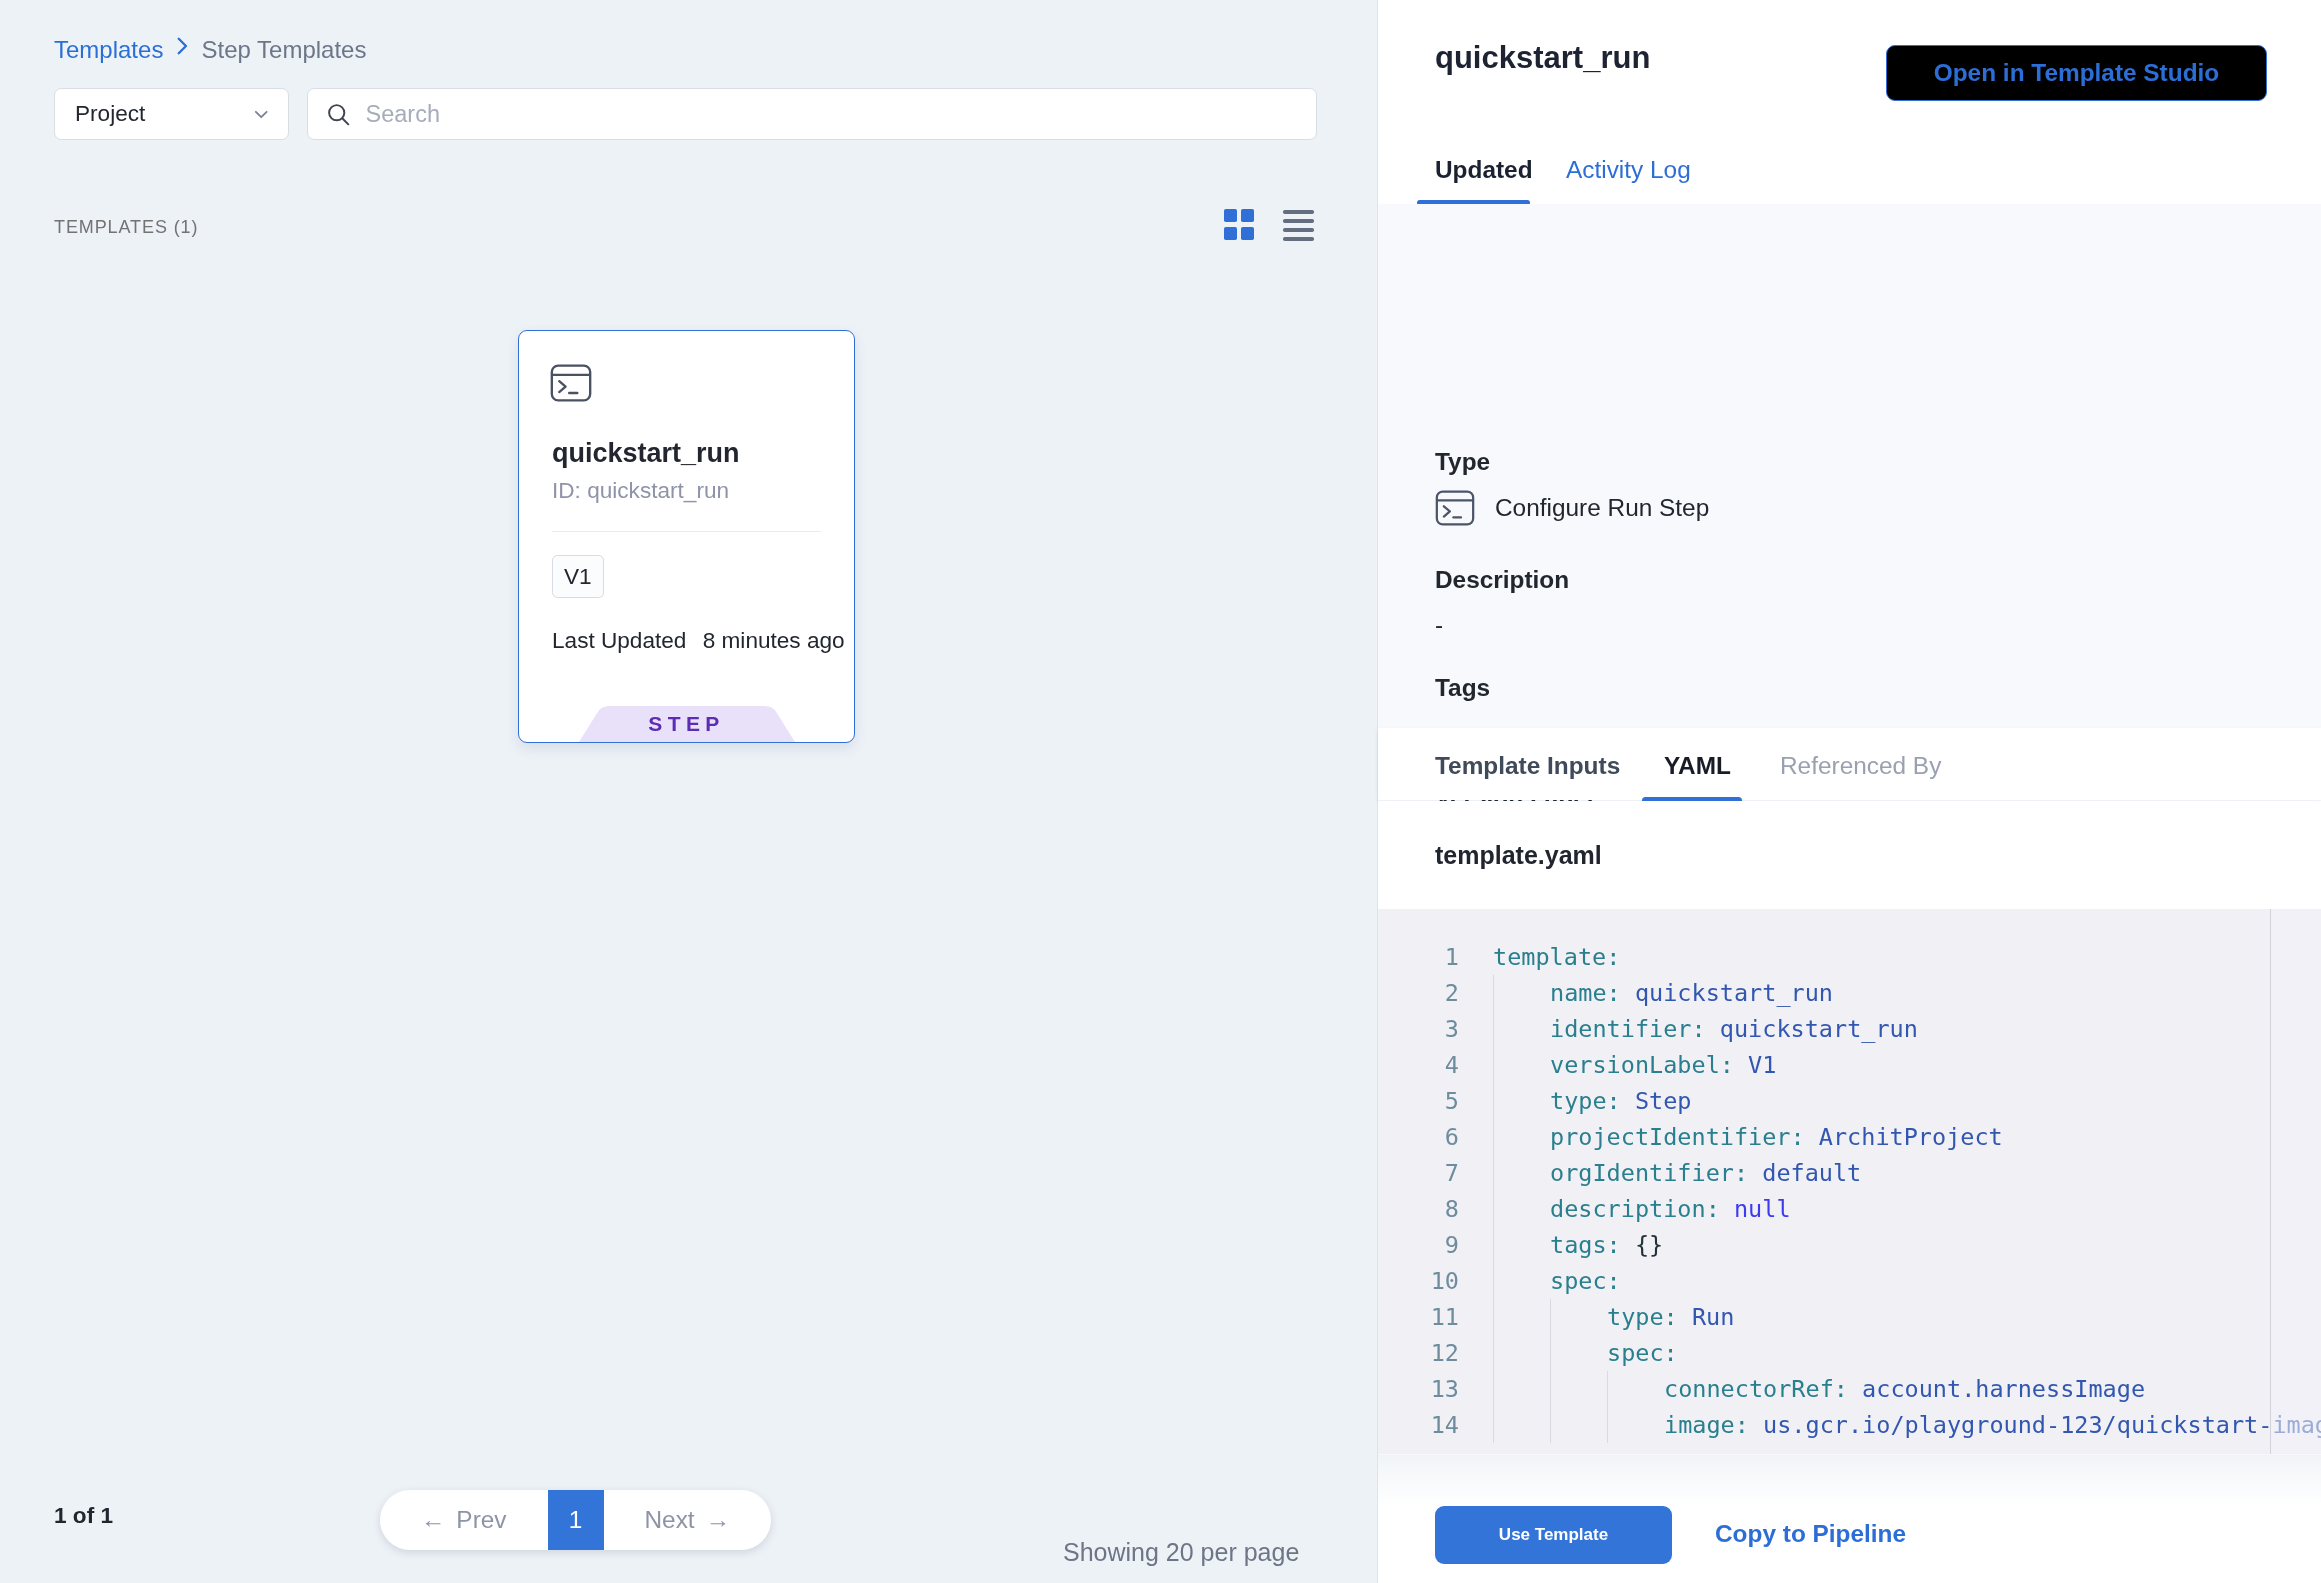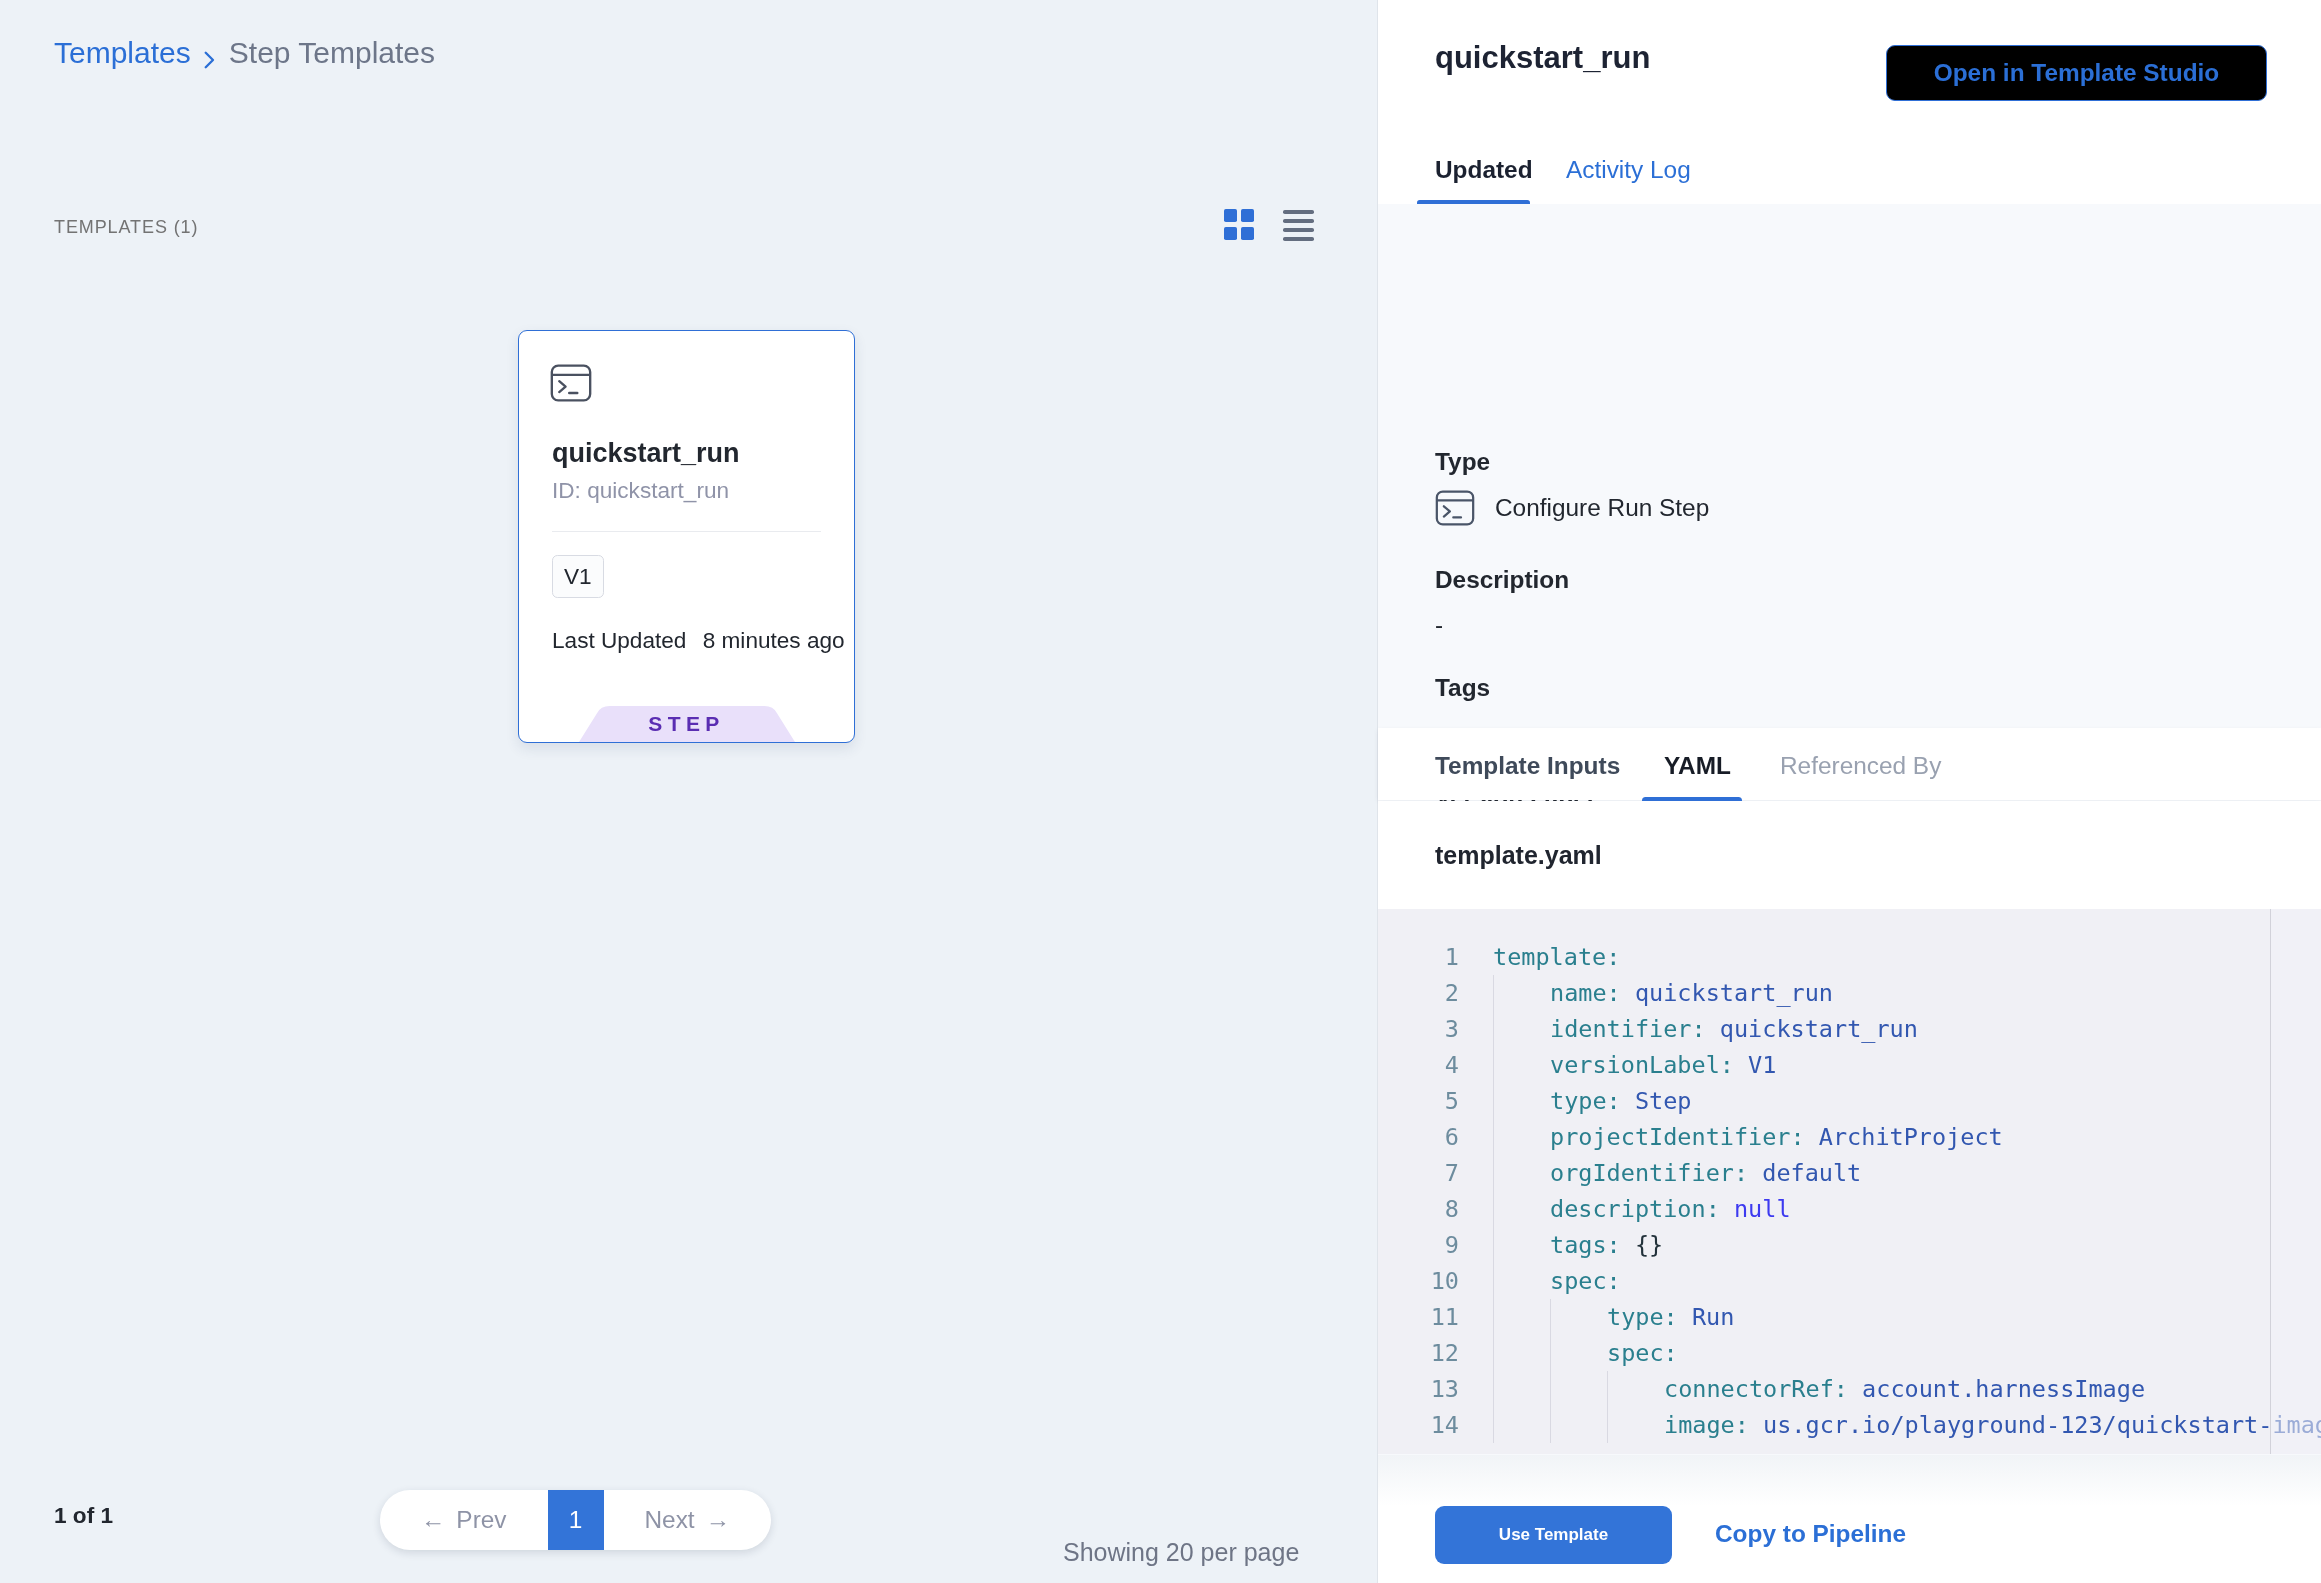--- a/index.html
+++ b/index.html
@@ -4,21 +4,21 @@
 <style>
   * { margin:0; padding:0; box-sizing:border-box; }
   html,body { width:2321px; height:1583px; }
   body { font-family:"Liberation Sans","DejaVu Sans",sans-serif; background:#edf2f7; overflow:hidden; position:relative; }
 
   .app { position:absolute; inset:0; }
 
   
   .left-panel { position:absolute; left:0; top:0; width:1377px; height:1583px; background:#edf2f7; }
 
-  .breadcrumb { position:absolute; left:54px; top:36px; display:flex; align-items:flex-end; gap:12.7px; font-size:30px; }
+  .breadcrumb { position:absolute; left:54px; top:36px; display:flex; align-items:flex-start; gap:12.7px; font-size:24px; }
   .breadcrumb .link { color:#2b6fd6; cursor:pointer; }
   .breadcrumb .crumb-sep { display:flex; align-items:center; }
   .breadcrumb .current { color:#6d7689; }
 
   .filter-row { position:absolute; left:54px; top:88px; display:flex; gap:18px; }
   .scope-select { width:235px; height:52px; background:#fff; border:0.9px solid #d8dde6; border-radius:7.2px;
     display:flex; align-items:center; justify-content:space-between; padding:0 20px; cursor:pointer; }
   .scope-select .scope-label { font-size:22.6px; color:#22272f; }
   .search-box { width:1010px; height:52px; background:#fff; border:0.9px solid #d8dde6; border-radius:7.2px;
     display:flex; align-items:center; padding:0 18px; gap:14.5px; }
@@ -121,20 +121,39 @@
     <div class="breadcrumb">
       <span class="link">Templates</span>
       <span class="crumb-sep">
         <svg width="12.7" height="20" viewBox="0 0 14 22">
             <path d="M3 3 L11 11 L3 19" fill="none" stroke="#2b6fd6" stroke-width="2.6" stroke-linecap="round" stroke-linejoin="round"></path>
           </svg>
       </span>
       <span class="current">Step Templates</span>
     </div>
 
+    <div class="filter-row">
+      <div class="scope-select">
+        <span class="scope-label">Project</span>
+        <span>
+          <svg width="14.5" height="9" viewBox="0 0 16 10">
+              <path d="M2 2 L8 8 L14 2" fill="none" stroke="#7a8294" stroke-width="2" stroke-linecap="round" stroke-linejoin="round"></path>
+            </svg>
+        </span>
+      </div>
+      <div class="search-box">
+        <span>
+          <svg width="25" height="25" viewBox="0 0 28 28">
+              <circle cx="12" cy="12" r="8.5" fill="none" stroke="#40464f" stroke-width="2.2"></circle>
+              <line x1="18.5" y1="18.5" x2="25" y2="25" stroke="#40464f" stroke-width="2.2" stroke-linecap="round"></line>
+            </svg>
+        </span>
+        <input type="text" placeholder="Search" style="">
+      </div>
+    </div>
 
     <div class="list-header">TEMPLATES (1)</div>
 
     <div class="view-toggles">
       <div class="grid-icon">
           <span></span>
           <span></span>
           <span></span>
           <span></span>
         </div>

